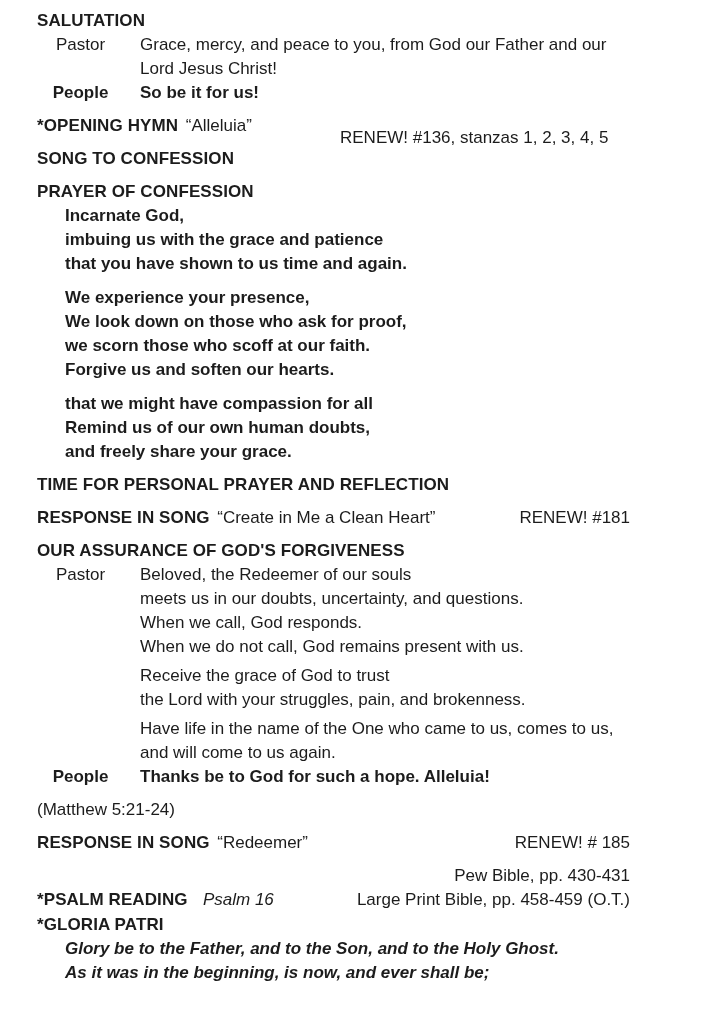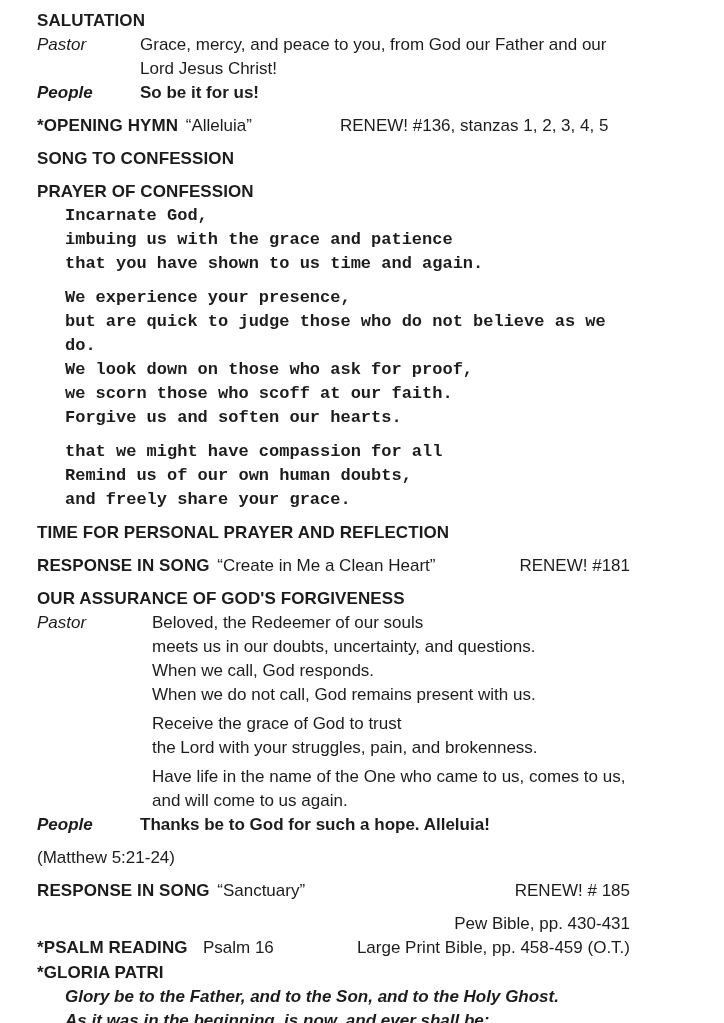--- a/index.html
+++ b/index.html
@@ -25,46 +25,45 @@
   .hdg {
     font-weight: 700;
     letter-spacing: 0.1px;
   }
   
   .dlg-row { display: flex; align-items: flex-start; }
   .speaker {
     flex: 0 0 103px;
     box-sizing: border-box;
     padding-right: 16px;
-    text-align: left;
-    font-style: italic;
+    text-align: center;
   }
   .speaker.bold { font-weight: 700; }
   .speech { flex: 1 1 auto; }
   .speech.bold { font-weight: 700; }
-  .speech p { margin: 0 0 5px 12px; }
+  .speech p { margin: 0 0 5px 0; }
   .speech p:last-child { margin-bottom: 0; }
   .speech-cont { margin-left: 103px; }
   
   .ref-row { position: relative; display: flex; justify-content: space-between; align-items: flex-end; }
   .left-group { white-space: nowrap; }
   .song-title { font-weight: 400; margin-left: 0.45em; }
-  .song-title.wide-gap { margin-left: 0.9em; }
+  .song-title.wide-gap { margin-left: 0.9em; font-style: italic; }
   .ref { white-space: nowrap; }
-  .ref-abs { position: absolute; left: 303px; top: 0; }
+  .ref-abs { position: absolute; left: 303px; top: 12px; }
   .ref-italic { }
   .ref-block { text-align: right; }
   
   .prayer p {
     margin: 0 0 10px 0;
     padding-left: 28px;
     font-weight: 700;
   }
   .prayer p:last-child { margin-bottom: 0; }
-  .prayer .line { display: block; font-family: Liberation Mono, monospace; }
+  .prayer .line { display: block; }
   
   .gloria-lines { padding-left: 28px; font-weight: 700; font-style: italic; }
   .gloria-lines .line { display: block; white-space: pre-wrap; }
   .sec-psalm { margin-bottom: 1px; }
   .sec-assurance .dlg-row { margin-bottom: 0; }
 </style>
 </head>
 <body style="background: rgb(255, 255, 255); color: rgb(28, 28, 28);">
 
 <div class="doc">
@@ -97,21 +96,20 @@
 
   <section class="prayer">
     <div class="hdg">PRAYER OF CONFESSION</div>
     <p>
       <span class="line">Incarnate God,</span>
       <span class="line">imbuing us with the grace and patience</span>
       <span class="line">that you have shown to us time and again.</span>
     </p>
     <p>
       <span class="line">We experience your presence,</span>
-      <span class="line">but are quick to judge those who do not believe as we do.</span>
       <span class="line">We look down on those who ask for proof,</span>
       <span class="line">we scorn those who scoff at our faith.</span>
       <span class="line">Forgive us and soften our hearts.</span>
     </p>
     <p>
       <span class="line">that we might have compassion for all</span>
       <span class="line">Remind us of our own human doubts,</span>
       <span class="line">and freely share your grace.</span>
     </p>
   </section>
@@ -159,21 +157,21 @@
   </section>
 
   <section>
     <div class="ref-row">
       <span class="ref ref-italic">(Matthew 5:21-24)</span>
     </div>
   </section>
 
   <section>
     <div class="ref-row">
-      <span class="left-group"><span class="hdg">RESPONSE IN SONG</span><span class="song-title">“Sanctuary”</span></span>
+      <span class="left-group"><span class="hdg">RESPONSE IN SONG</span><span class="song-title">“Redeemer”</span></span>
       <span class="ref">RENEW! # 185</span>
     </div>
   </section>
 
   <section class="sec-psalm">
     <div class="ref-row">
       <span class="left-group"><span class="hdg">*PSALM READING</span><span class="song-title wide-gap">Psalm 16</span></span>
       <span class="ref ref-block">
         <span style="display:block">Pew Bible, pp. 430-431</span>
         <span style="display:block">Large Print Bible, pp. 458-459 (O.T.)</span>

